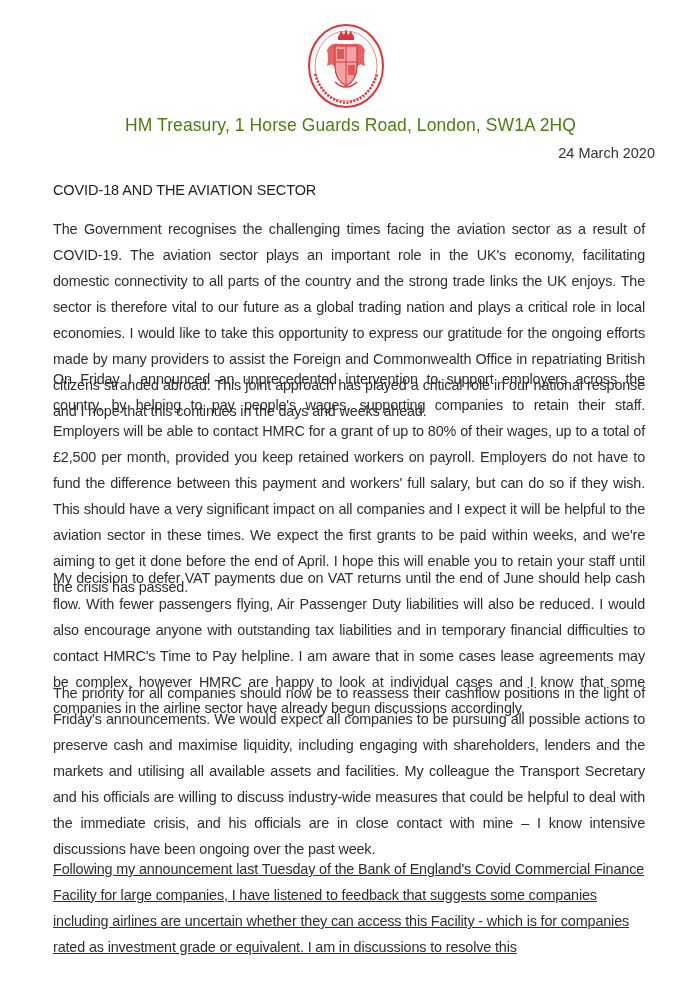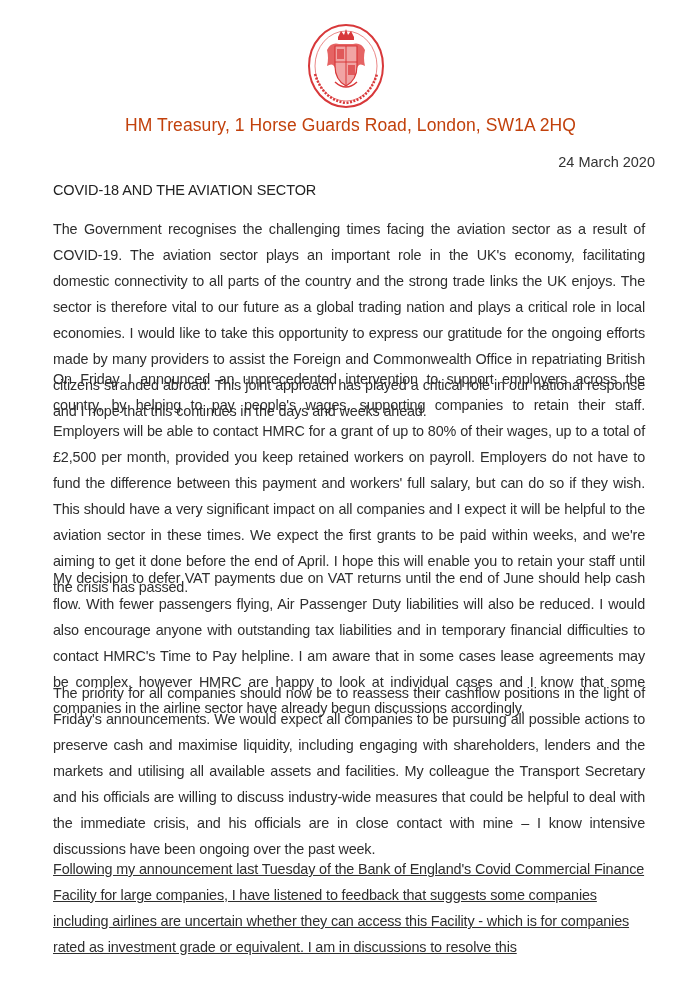--- a/index.html
+++ b/index.html
@@ -6,24 +6,24 @@
     body {
       width: 693px; height: 992px; overflow: hidden; position: relative;
       font-family: "Liberation Sans", "DejaVu Sans", sans-serif;
       color: #2b2b2b;
     }
     .crest {
       position: absolute; left: 305px; top: 22px; width: 82px; height: 88px;
     }
     .address {
       position: absolute; left: 8px; right: 0; top: 115px; text-align: center;
-      font-size: 17.5px; color: #c2410c; letter-spacing: 0.1px;
+      font-size: 17.5px; color: #4d7c0f; letter-spacing: 0.1px;
     }
     .date {
-      position: absolute; right: 38px; top: 145px; font-size: 14.5px; color: #333; margin-top: 9px;
+      position: absolute; right: 38px; top: 145px; font-size: 14.5px; color: #333;
     }
     .heading {
       position: absolute; left: 53px; top: 182px; font-size: 14.5px; color: #222;
       letter-spacing: -0.1px;
     }
     .body-text {
       position: absolute; left: 53px; width: 592px;
       font-size: 14.4px; line-height: 26px; color: #2e2e2e;
     }
     .para { margin: 0; text-align: justify; letter-spacing: -0.15px; }

